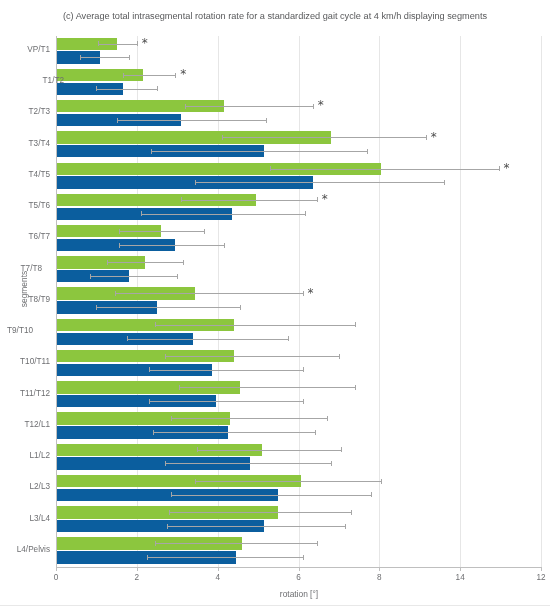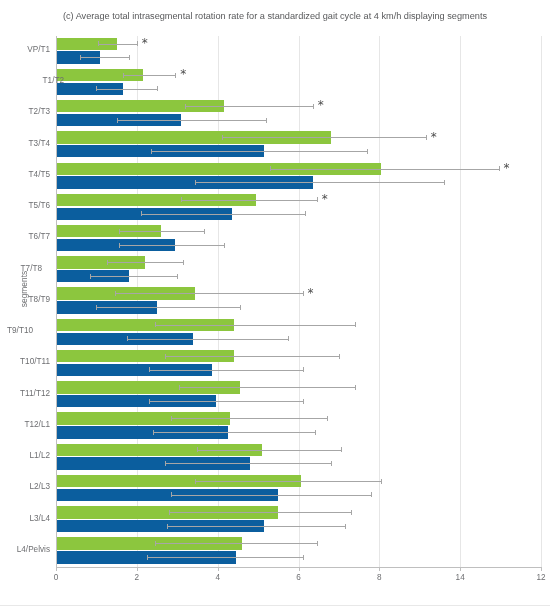--- a/index.html
+++ b/index.html
@@ -312,20 +312,21 @@
         <div class="errbar blue" style="left: 90.9375px; width: 155.604px;"></div>
         <div class="errcap blue" style="left: 90.9375px;"></div>
         <div class="errcap blue" style="left: 246.542px;"></div>
       </div>
     </div>
 
   <div id="yaxisline"></div>
   <div id="xaxisline"></div>
 
   <div id="ytitle">segments</div>
+  <div id="xtitle">rotation [°]</div>
 
 
 <div class="ylabel" style="top: 45px; left: 0px; width: 50px;">VP/T1</div>
     <div class="ylabel" style="top: 76.2353px; left: 14px; width: 50px;">T1/T2</div>
     <div class="ylabel" style="top: 107.471px; left: 0px; width: 50px;">T2/T3</div>
     <div class="ylabel" style="top: 138.706px; left: 0px; width: 50px;">T3/T4</div>
     <div class="ylabel" style="top: 169.941px; left: 0px; width: 50px;">T4/T5</div>
     <div class="ylabel" style="top: 201.176px; left: 0px; width: 50px;">T5/T6</div>
     <div class="ylabel" style="top: 232.412px; left: 0px; width: 50px;">T6/T7</div>
     <div class="ylabel" style="top: 263.647px; left: 0px; width: 42px;">T7/T8</div>

